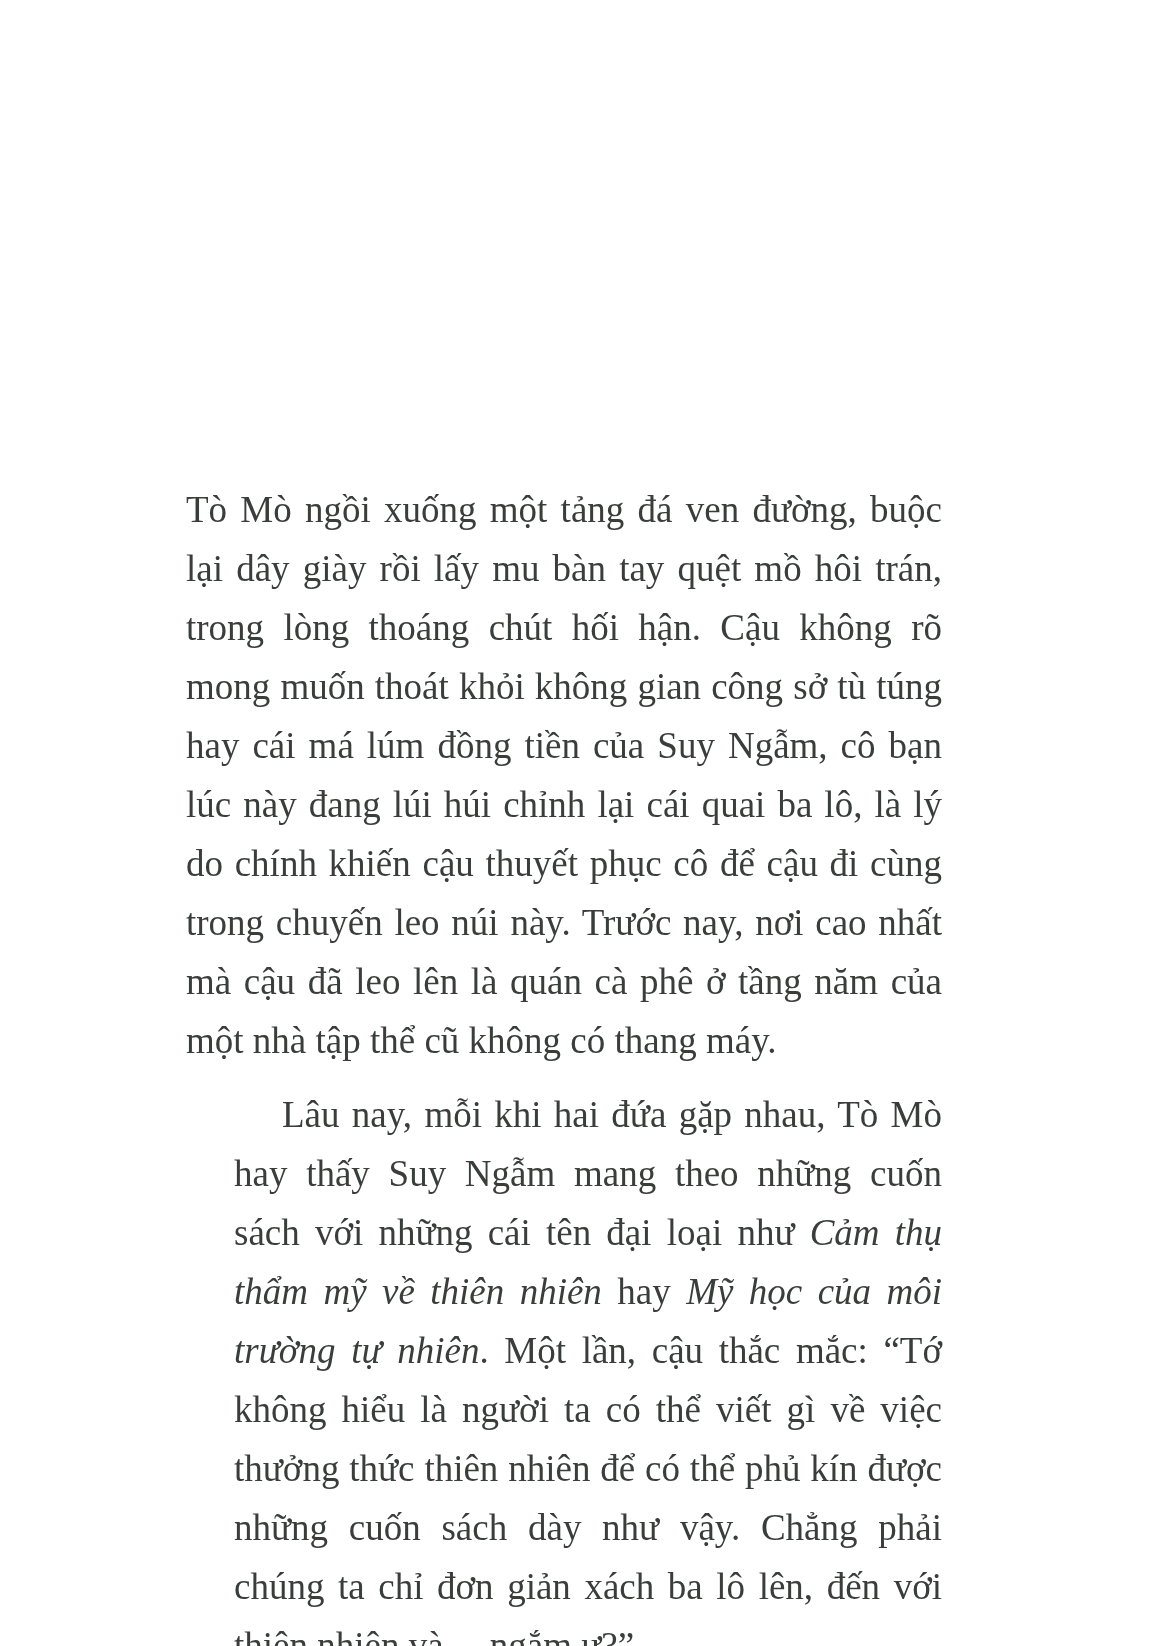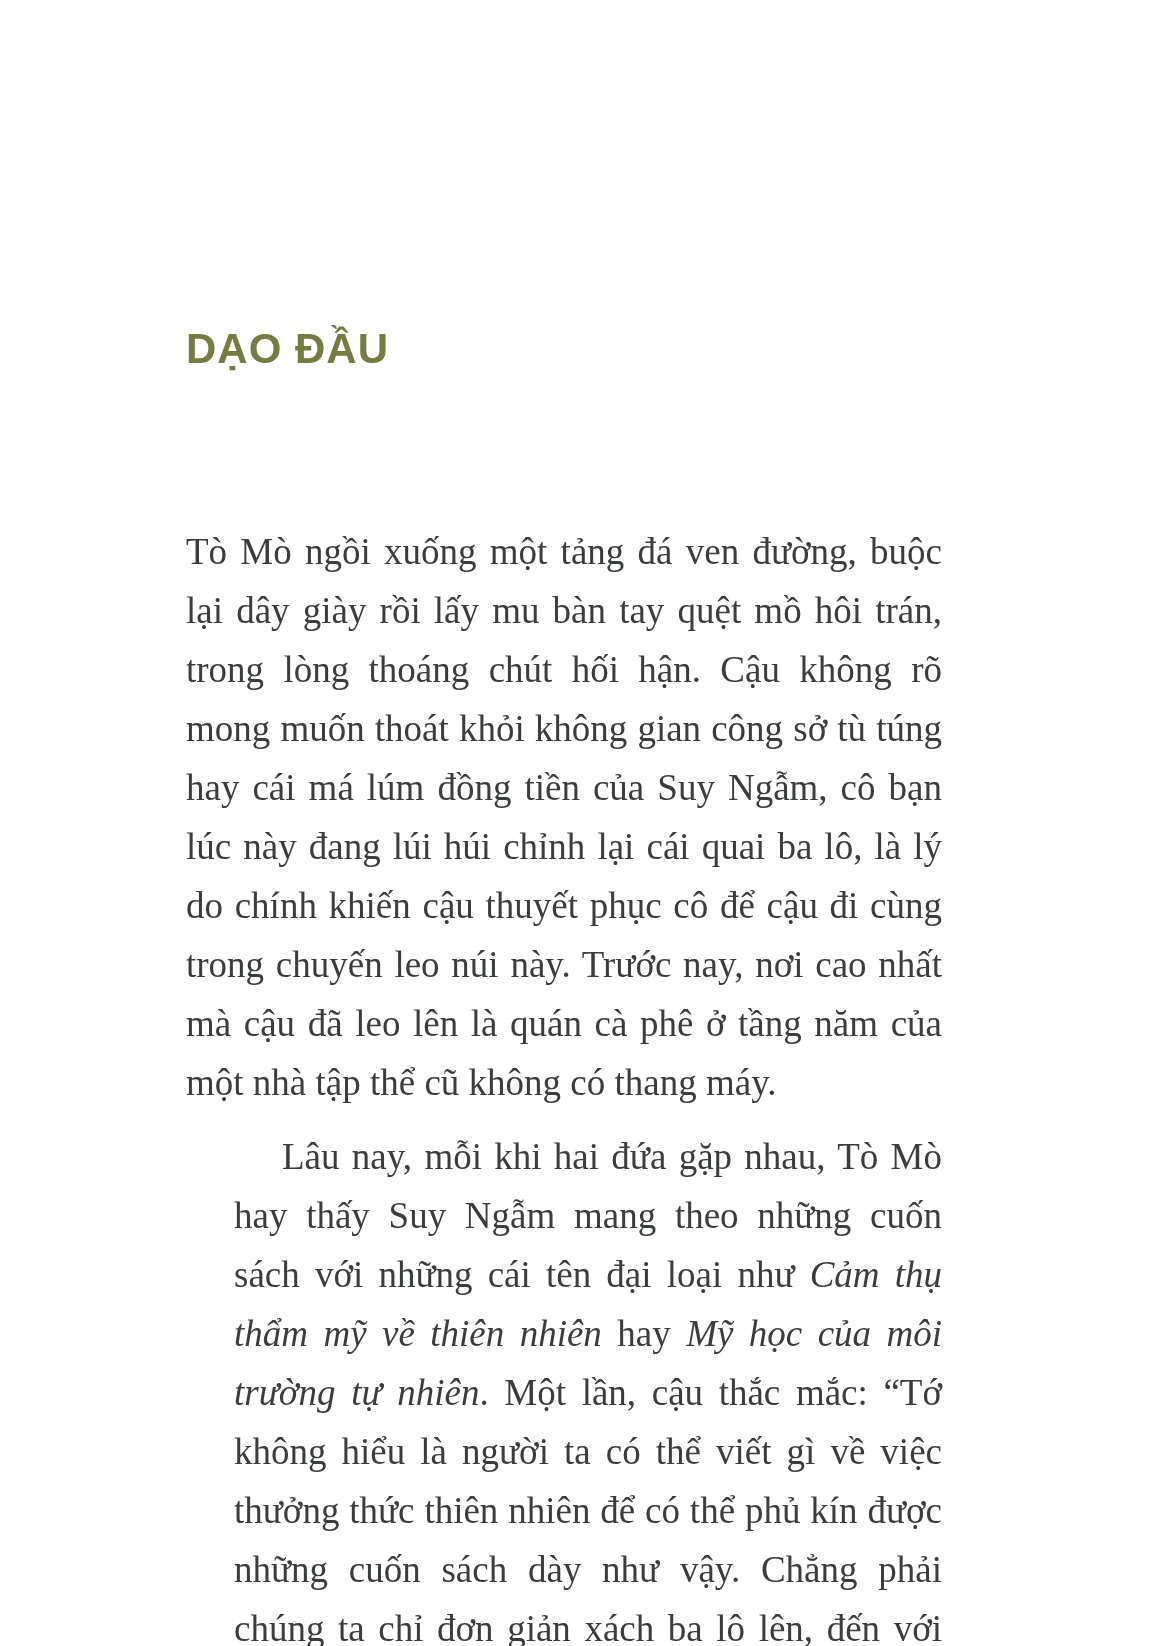--- a/index.html
+++ b/index.html
@@ -44,19 +44,18 @@
   }
   .paragraphs .italic {
     font-style: italic;
   }
 </style>
 </head>
 <body>
 
 <div class="page">
   <div class="content">
-    <h1 class="chapter-heading" style="color: rgb(118, 123, 66);">DẠO ĐẦU</h1>
     <div class="paragraphs" style="color: rgb(58, 62, 59);">
         <p><span>Tò Mò ngồi xuống một tảng đá ven đường, buộc lại dây giày rồi lấy mu bàn tay quệt mồ hôi trán, trong lòng thoáng chút hối hận. Cậu không rõ mong muốn thoát khỏi không gian công sở tù túng hay cái má lúm đồng tiền của Suy Ngẫm, cô bạn lúc này đang lúi húi chỉnh lại cái quai ba lô, là lý do chính khiến cậu thuyết phục cô để cậu đi cùng trong chuyến leo núi này. Trước nay, nơi cao nhất mà cậu đã leo lên là quán cà phê ở tầng năm của một nhà tập thể cũ không có thang máy.</span></p>
         <p class="indent"><span>Lâu nay, mỗi khi hai đứa gặp nhau, Tò Mò hay thấy Suy Ngẫm mang theo những cuốn sách với những cái tên đại loại như </span><span class="italic">Cảm thụ thẩm mỹ về thiên nhiên</span><span> hay </span><span class="italic">Mỹ học của môi trường tự nhiên</span><span>. Một lần, cậu thắc mắc: “Tớ không hiểu là người ta có thể viết gì về việc thưởng thức thiên nhiên để có thể phủ kín được những cuốn sách dày như vậy. Chẳng phải chúng ta chỉ đơn giản xách ba lô lên, đến với thiên nhiên và… ngắm ư?”</span></p>
       </div>
   </div>
 </div>
 
 </body></html>

